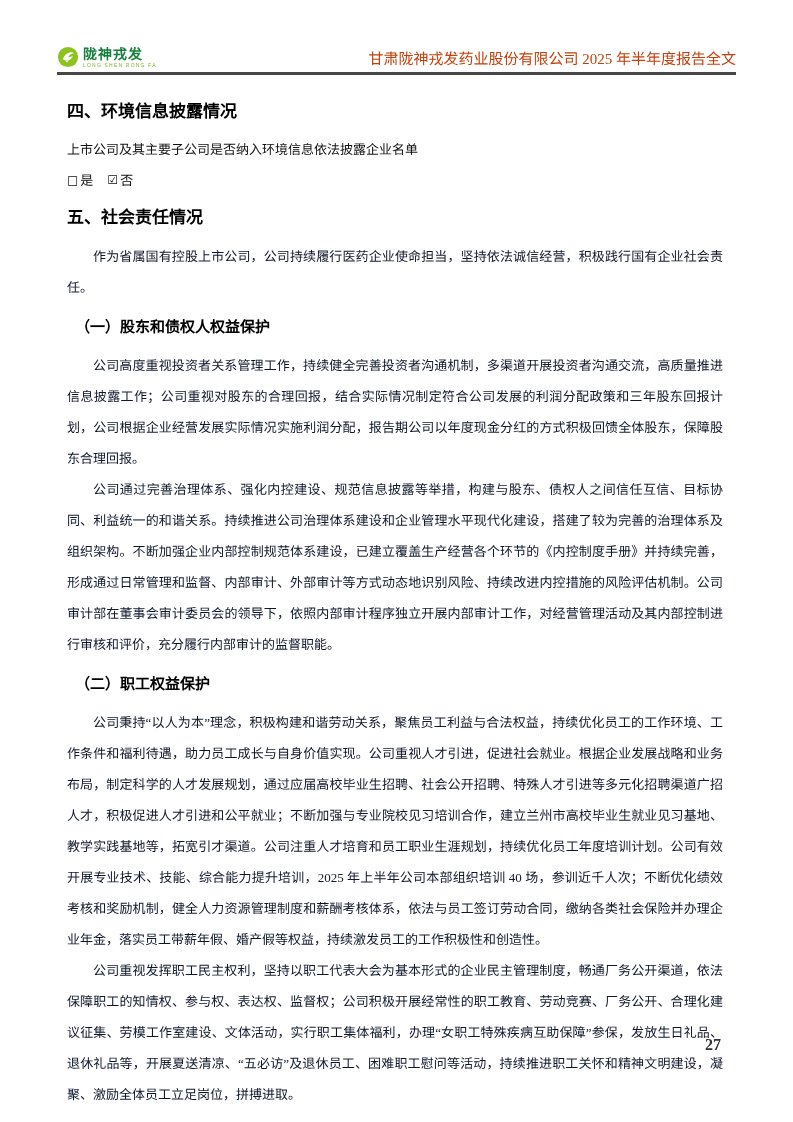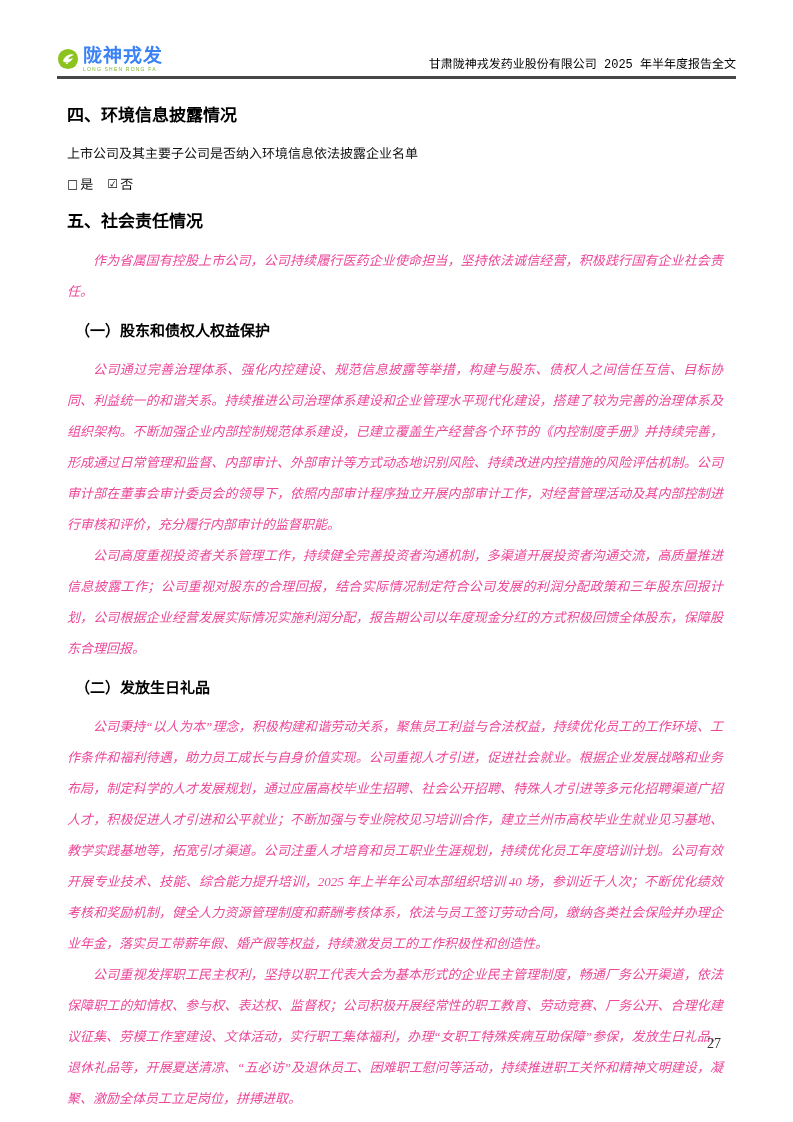--- a/index.html
+++ b/index.html
@@ -19,36 +19,36 @@
     justify-content: space-between;
     align-items: flex-end;
     padding: 46px 57px 4px 57px;
   }
   .logo { display: flex; align-items: center; gap: 4px; }
   .logo-mark { width: 22px; height: 22px; flex: 0 0 auto; }
   .logo-texts { display: flex; flex-direction: column; line-height: 1; }
   .logo-cn {
     font-family: "Liberation Sans", sans-serif;
     font-weight: bold;
-    font-size: 19px;
+    font-size: 14px;
     letter-spacing: 1px;
-    color: #3b82f6;
+    color: #15803d;
   }
   .logo-en {
     font-family: "Liberation Sans", sans-serif;
     font-size: 5px;
     letter-spacing: 1.2px;
     color: #7ab52a;
     margin-top: 2px;
     white-space: nowrap;
   }
   .doc-title {
-    font-family: Liberation Mono, monospace;
-    font-size: 12px;
-    color: #000000;
+    font-family: Liberation Serif, serif;
+    font-size: 15px;
+    color: #c2410c;
     white-space: nowrap;
   }
   .rule {
     border: 0;
     border-top: 3px solid #474747;
     margin: 0 57px;
   }
   
   .main { padding: 26px 70px 0 67px; }
   .h2 {
@@ -77,31 +77,31 @@
     line-height: 31px;
     margin: 8px;
   }
   .body-p {
     font-size: 13px;
     line-height: 31px;
     margin: 0;
     text-align: justify;
     text-justify: inter-character;
     text-indent: 2em;
-    color: #ec4899;
-    font-style: italic;
+    color: #0f172a;
   }
   
   .page-num {
     position: absolute;
     top: 1036px;
     right: 72px;
-    font-size: 14px;
+    font-size: 16px;
     color: #333;
     font-family: "Liberation Serif", serif;
+    font-weight: bold;
   }
 </style>
 </head>
 <body>
 
 <div class="page">
 
   <div class="header">
     <div class="logo">
       <span class="logo-mark">
@@ -136,24 +136,24 @@
         <span>否</span>
       </span>
     </p>
 
     <h2 class="h2 second">五、社会责任情况</h2>
 
     <p class="body-p">作为省属国有控股上市公司，公司持续履行医药企业使命担当，坚持依法诚信经营，积极践行国有企业社会责任。</p>
 
     <p class="h3">（一）股东和债权人权益保护</p>
 
+    <p class="body-p">公司高度重视投资者关系管理工作，持续健全完善投资者沟通机制，多渠道开展投资者沟通交流，高质量推进信息披露工作；公司重视对股东的合理回报，结合实际情况制定符合公司发展的利润分配政策和三年股东回报计划，公司根据企业经营发展实际情况实施利润分配，报告期公司以年度现金分红的方式积极回馈全体股东，保障股东合理回报。</p>
     <p class="body-p">公司通过完善治理体系、强化内控建设、规范信息披露等举措，构建与股东、债权人之间信任互信、目标协同、利益统一的和谐关系。持续推进公司治理体系建设和企业管理水平现代化建设，搭建了较为完善的治理体系及组织架构。不断加强企业内部控制规范体系建设，已建立覆盖生产经营各个环节的《内控制度手册》并持续完善，形成通过日常管理和监督、内部审计、外部审计等方式动态地识别风险、持续改进内控措施的风险评估机制。公司审计部在董事会审计委员会的领导下，依照内部审计程序独立开展内部审计工作，对经营管理活动及其内部控制进行审核和评价，充分履行内部审计的监督职能。</p>
-    <p class="body-p">公司高度重视投资者关系管理工作，持续健全完善投资者沟通机制，多渠道开展投资者沟通交流，高质量推进信息披露工作；公司重视对股东的合理回报，结合实际情况制定符合公司发展的利润分配政策和三年股东回报计划，公司根据企业经营发展实际情况实施利润分配，报告期公司以年度现金分红的方式积极回馈全体股东，保障股东合理回报。</p>
 
-    <p class="h3">（二）发放生日礼品</p>
+    <p class="h3">（二）职工权益保护</p>
 
     <p class="body-p">公司秉持“以人为本”理念，积极构建和谐劳动关系，聚焦员工利益与合法权益，持续优化员工的工作环境、工作条件和福利待遇，助力员工成长与自身价值实现。公司重视人才引进，促进社会就业。根据企业发展战略和业务布局，制定科学的人才发展规划，通过应届高校毕业生招聘、社会公开招聘、特殊人才引进等多元化招聘渠道广招人才，积极促进人才引进和公平就业；不断加强与专业院校见习培训合作，建立兰州市高校毕业生就业见习基地、教学实践基地等，拓宽引才渠道。公司注重人才培育和员工职业生涯规划，持续优化员工年度培训计划。公司有效开展专业技术、技能、综合能力提升培训，2025 年上半年公司本部组织培训 40 场，参训近千人次；不断优化绩效考核和奖励机制，健全人力资源管理制度和薪酬考核体系，依法与员工签订劳动合同，缴纳各类社会保险并办理企业年金，落实员工带薪年假、婚产假等权益，持续激发员工的工作积极性和创造性。</p>
     <p class="body-p">公司重视发挥职工民主权利，坚持以职工代表大会为基本形式的企业民主管理制度，畅通厂务公开渠道，依法保障职工的知情权、参与权、表达权、监督权；公司积极开展经常性的职工教育、劳动竞赛、厂务公开、合理化建议征集、劳模工作室建设、文体活动，实行职工集体福利，办理“女职工特殊疾病互助保障”参保，发放生日礼品、退休礼品等，开展夏送清凉、“五必访”及退休员工、困难职工慰问等活动，持续推进职工关怀和精神文明建设，凝聚、激励全体员工立足岗位，拼搏进取。</p>
 
   </div>
 
   <span class="page-num">27</span>
 
 </div>
 

